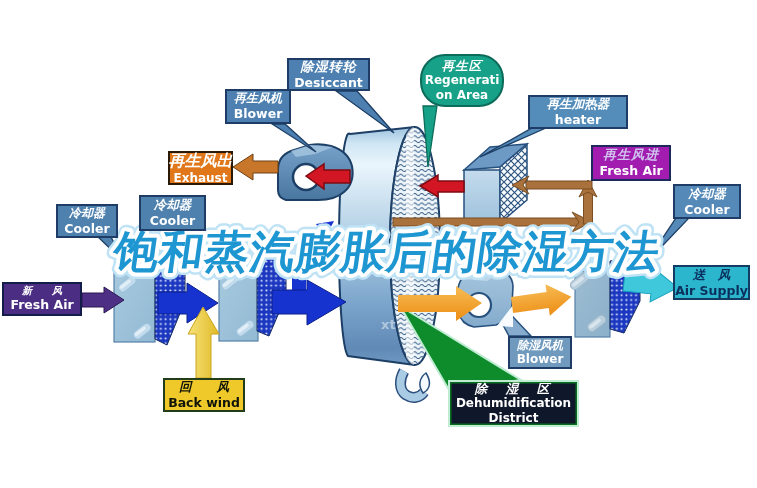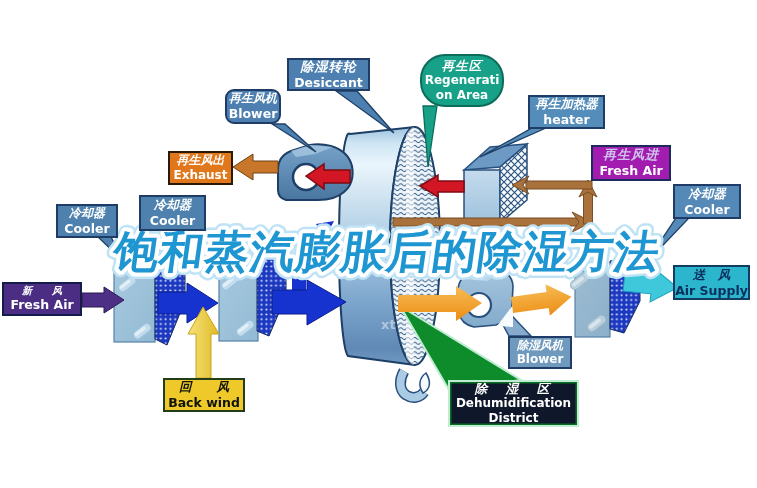--- a/index.html
+++ b/index.html
@@ -198,32 +198,32 @@
   <span class="zh">除湿转轮</span>
   <span class="en">Desiccant</span>
 </div>
 
 <div class="callout" style="left:420px;top:54px;width:84px;height:53px;background:#16a188;border-color:#0d6b5a;border-radius:25px;">
   <span class="zh" style="font-size:12.5px">再生区</span>
   <span class="en" style="font-size:12px">Regenerati</span>
   <span class="en" style="font-size:12px">on Area</span>
 </div>
 
-<div class="callout" style="left:225px;top:89px;width:56px;height:35px;background:#4d80b0;border-radius:9px;">
+<div class="callout" style="left:225px;top:89px;width:66px;height:35px;background:#4d80b0;">
   <span class="zh" style="font-size:12px;letter-spacing:0">再生风机</span>
   <span class="en">Blower</span>
 </div>
 
-<div class="callout" style="left:528px;top:95px;width:77px;height:34px;background:#548cba;">
+<div class="callout" style="left:528px;top:95px;width:100px;height:34px;background:#548cba;">
   <span class="zh" style="font-size:12.5px;letter-spacing:0">再生加热器</span>
   <span class="en">heater</span>
 </div>
 
 <div class="callout" style="left:168px;top:151px;width:65px;height:34px;background:#e0771b;border-color:#2a1a05;">
-  <span class="zh" style="font-size:12px;letter-spacing:0">再生风出</span>
+  <span class="zh" style="font-size:16px;letter-spacing:0">再生风出</span>
   <span class="en" style="font-size:12px">Exhaust</span>
 </div>
 
 <div class="callout" style="left:591px;top:145px;width:80px;height:36px;background:#a21caf;border-color:#1e2a5e;">
   <span class="zh" style="color:#cfc2ee">再生风进</span>
   <span class="en">Fresh Air</span>
 </div>
 
 <div class="callout" style="left:56px;top:204px;width:62px;height:34px;background:#4e81ad;">
   <span class="zh" style="font-size:12px;letter-spacing:0">冷却器</span>

